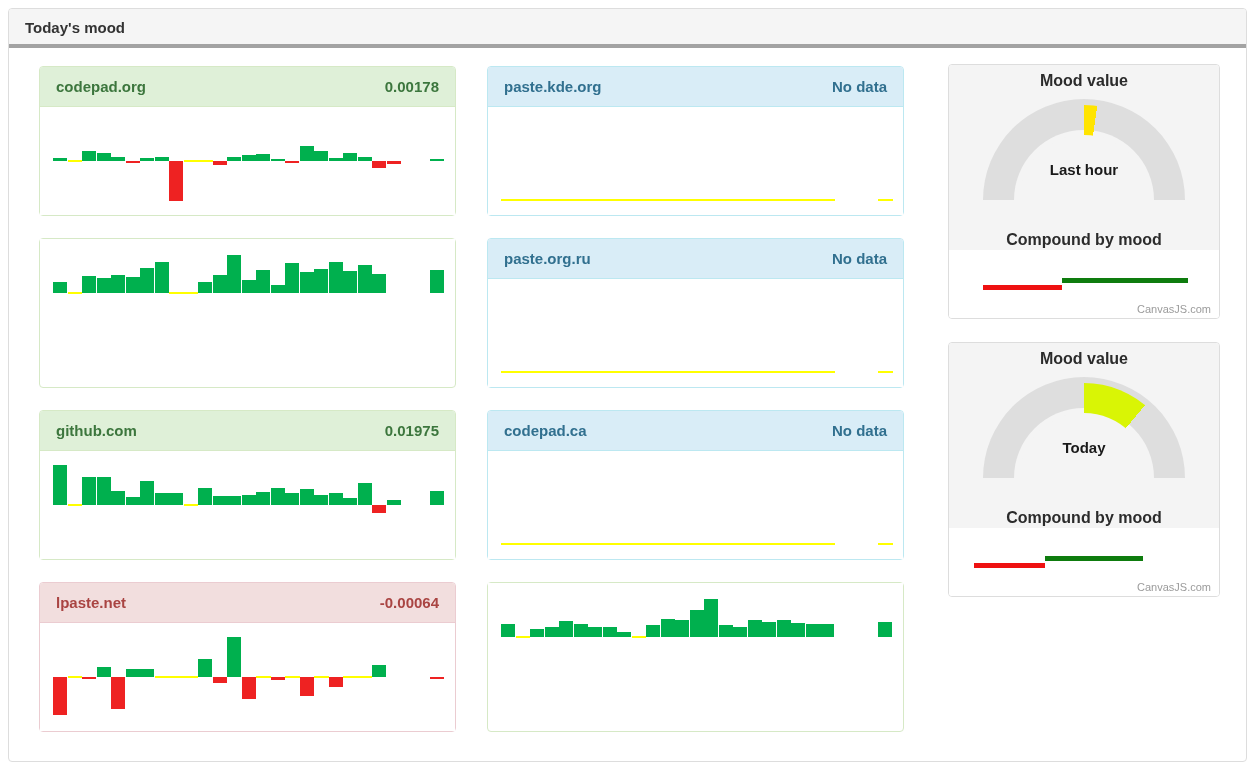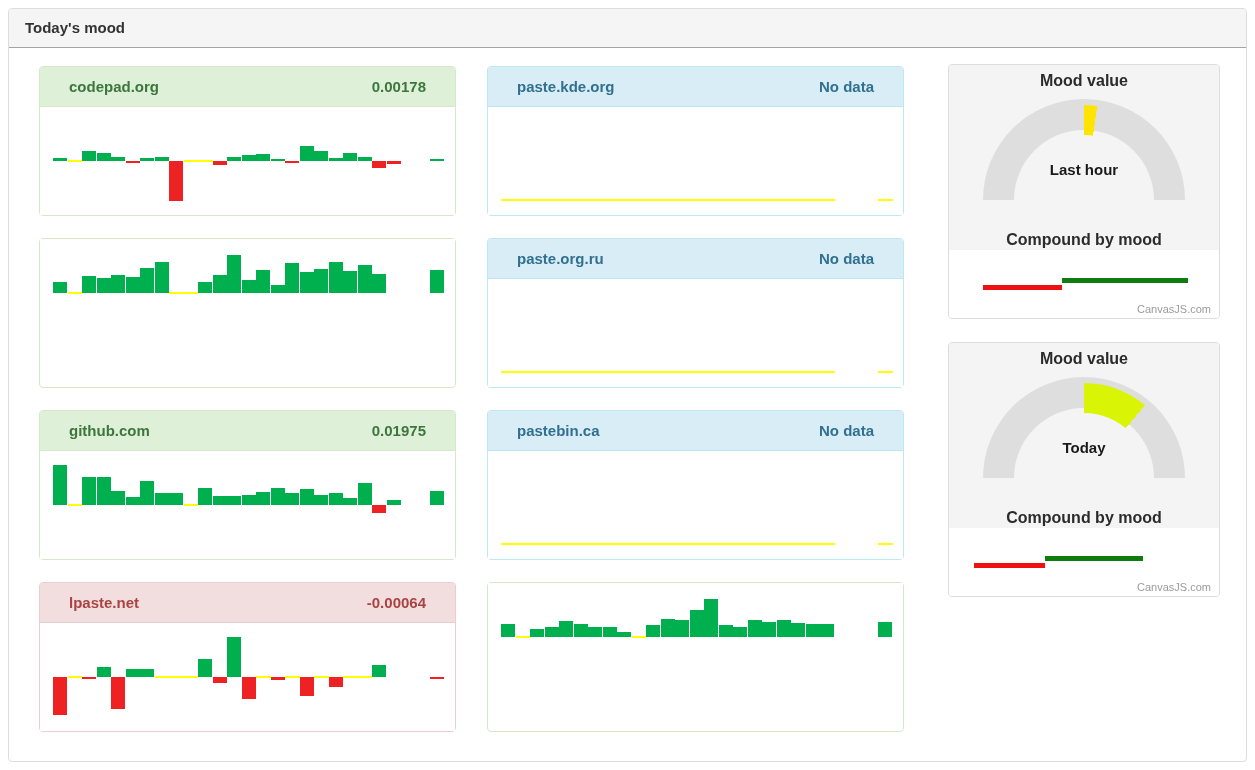--- a/index.html
+++ b/index.html
@@ -1,33 +1,33 @@
 <!DOCTYPE html>
 <html><head>
 <meta charset="utf-8">
 <style>
   * { box-sizing: border-box; margin: 0; padding: 0; }
   html,body { width:1255px; height:770px; background:#fff; overflow:hidden;
               font-family:"Liberation Sans","DejaVu Sans",sans-serif; }
   .panel { position:absolute; left:8px; top:8px; width:1239px; height:754px;
            background:#fff; border:1px solid #ddd; border-radius:4px; }
-  .panel-head { height:39px; background:#f5f5f5; border-bottom:1px solid #a3a3a3;
+  .panel-head { height:39px; background:#f5f5f5; border-bottom:4px solid #a3a3a3;
                 border-radius:3px 3px 0 0; padding:10px 16px; }
   .panel-head span { font-size:15px; font-weight:bold; color:#333; }
   .panel-body { position:relative; width:100%; height:713px; }
   .col { position:absolute; }
   #col-left { left:30px; top:18px; width:417px; }
   #col-mid  { left:478px; top:18px; width:417px; }
   #col-right{ left:939px; top:16px; width:272px; }
 
   
   .scard { position:absolute; left:0; width:417px; height:150px; background:#fff;
            border:1px solid #ddd; border-radius:4px; }
   .scard .hd { height:40px; display:flex; justify-content:space-between; align-items:center;
-               padding:0 29px; font-size:15px; font-weight:bold;
+               padding:0 16px; font-size:15px; font-weight:bold;
                border-bottom:1px solid #ddd; border-radius:3px 3px 0 0; }
   .scard.success { border-color:#d6e9c6; }
   .scard.success .hd { background:#dff0d8; border-color:#d6e9c6; color:#3c763d; }
   .scard.info { border-color:#bce8f1; }
   .scard.info .hd { background:#d9edf7; border-color:#bce8f1; color:#31708f; }
   .scard.danger { border-color:#ebccd1; }
   .scard.danger .hd { background:#f2dede; border-color:#ebccd1; color:#a94442; }
   .chart { position:relative; height:108px; overflow:hidden; background:#fff; }
   .bar { position:absolute; }
 
@@ -248,21 +248,21 @@
             <div class="bar" style="left: 274px; width: 14.5px; top: 92px; height: 2px; background: rgb(255, 255, 0);"></div>
             <div class="bar" style="left: 288.5px; width: 14.5px; top: 92px; height: 2px; background: rgb(255, 255, 0);"></div>
             <div class="bar" style="left: 303px; width: 14.5px; top: 92px; height: 2px; background: rgb(255, 255, 0);"></div>
             <div class="bar" style="left: 317.5px; width: 14.5px; top: 92px; height: 2px; background: rgb(255, 255, 0);"></div>
             <div class="bar" style="left: 332px; width: 14.5px; top: 92px; height: 2px; background: rgb(255, 255, 0);"></div>
             <div class="bar" style="left: 390px; width: 14.5px; top: 92px; height: 2px; background: rgb(255, 255, 0);"></div>
           </div>
         </div>
         <div class="scard info" style="top: 344px;">
           <div class="hd">
-            <span>pastebin.ca</span>
+            <span>codepad.ca</span>
             <span>No data</span>
           </div>
           <div class="chart">
             <div class="bar" style="left: 13px; width: 14.5px; top: 92px; height: 2px; background: rgb(255, 255, 0);"></div>
             <div class="bar" style="left: 27.5px; width: 14.5px; top: 92px; height: 2px; background: rgb(255, 255, 0);"></div>
             <div class="bar" style="left: 42px; width: 14.5px; top: 92px; height: 2px; background: rgb(255, 255, 0);"></div>
             <div class="bar" style="left: 56.5px; width: 14.5px; top: 92px; height: 2px; background: rgb(255, 255, 0);"></div>
             <div class="bar" style="left: 71px; width: 14.5px; top: 92px; height: 2px; background: rgb(255, 255, 0);"></div>
             <div class="bar" style="left: 85.5px; width: 14.5px; top: 92px; height: 2px; background: rgb(255, 255, 0);"></div>
             <div class="bar" style="left: 100px; width: 14.5px; top: 92px; height: 2px; background: rgb(255, 255, 0);"></div>

